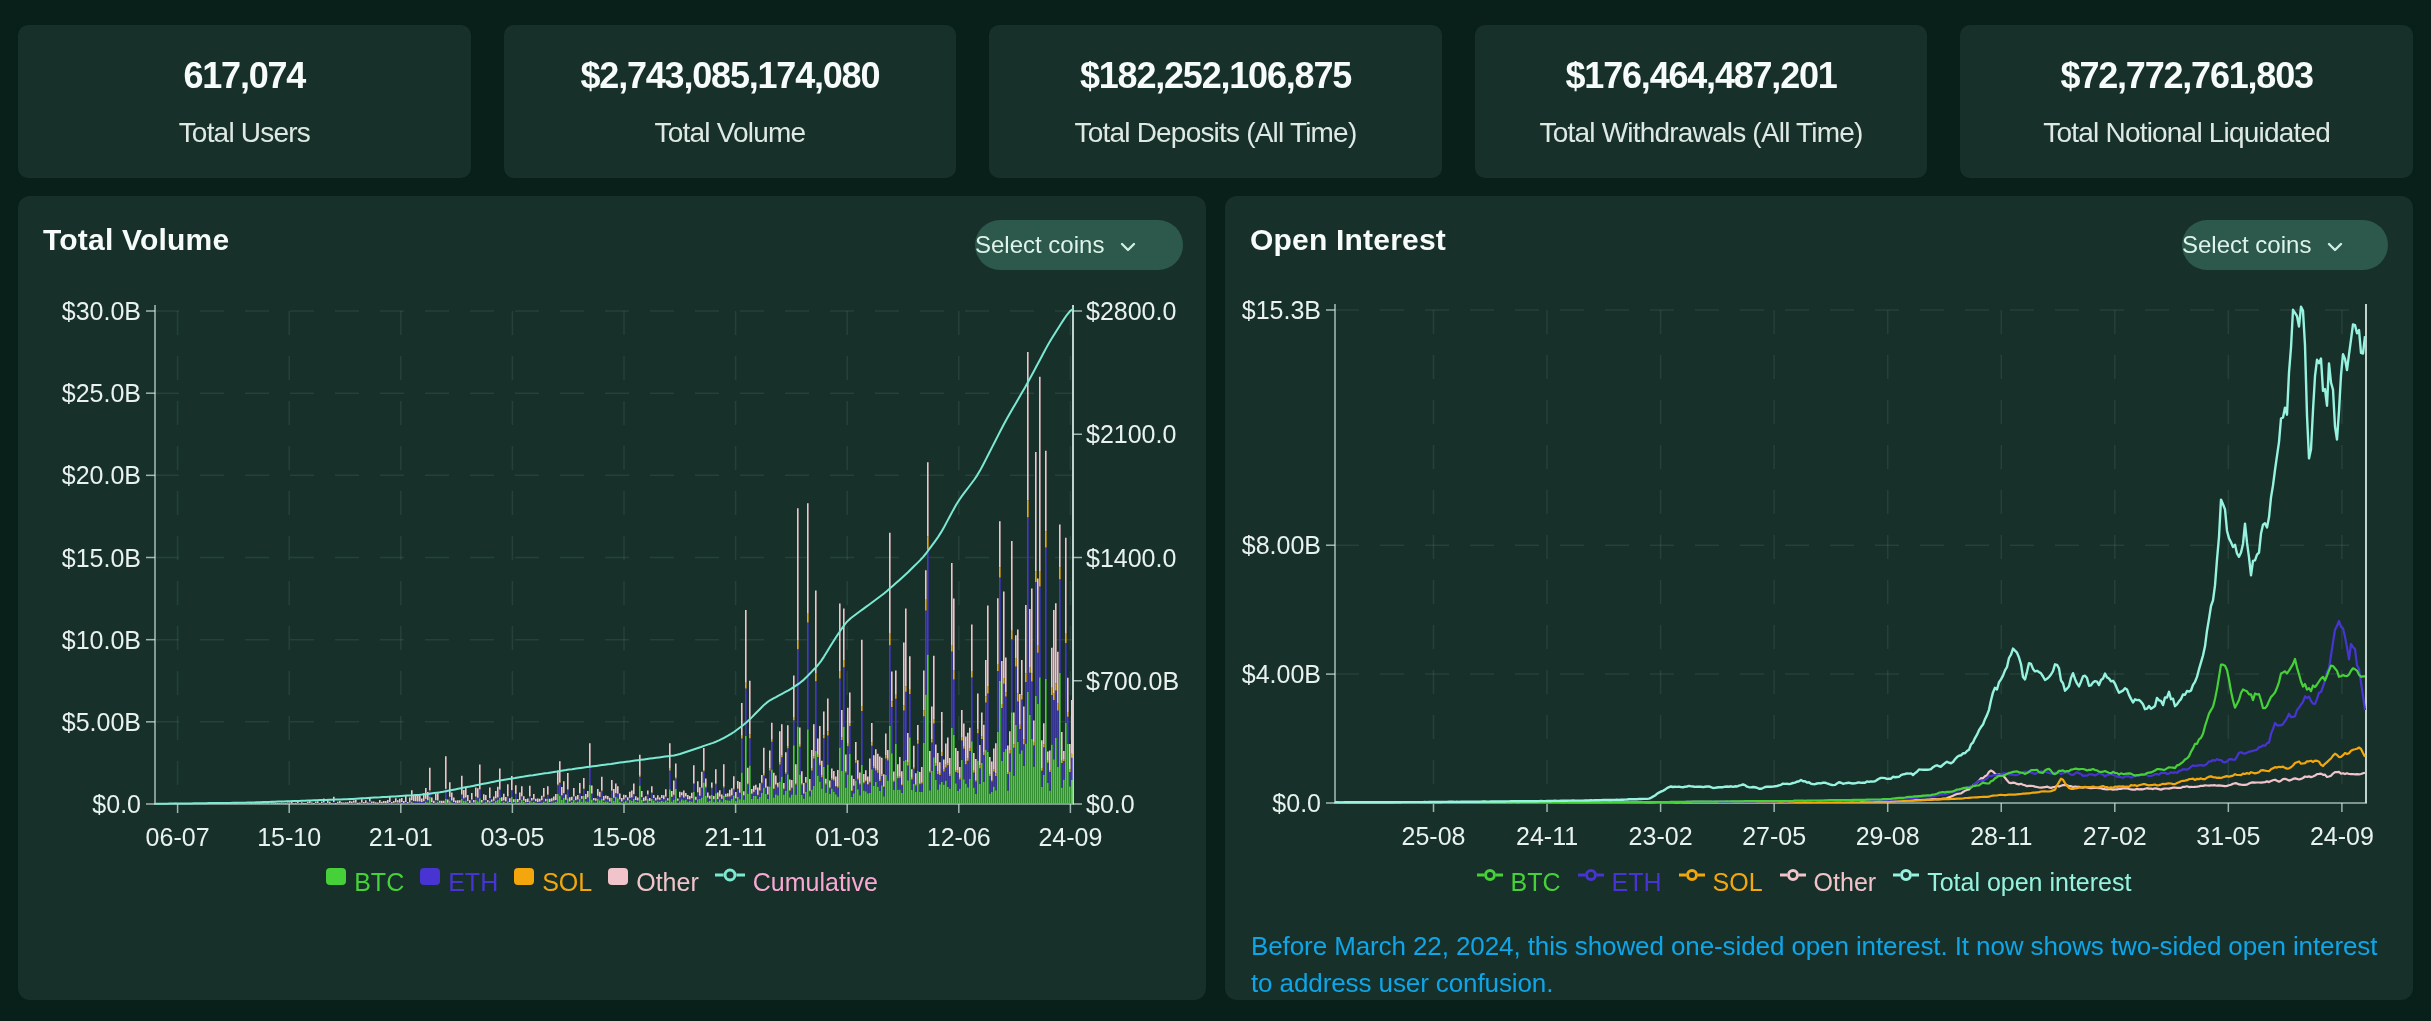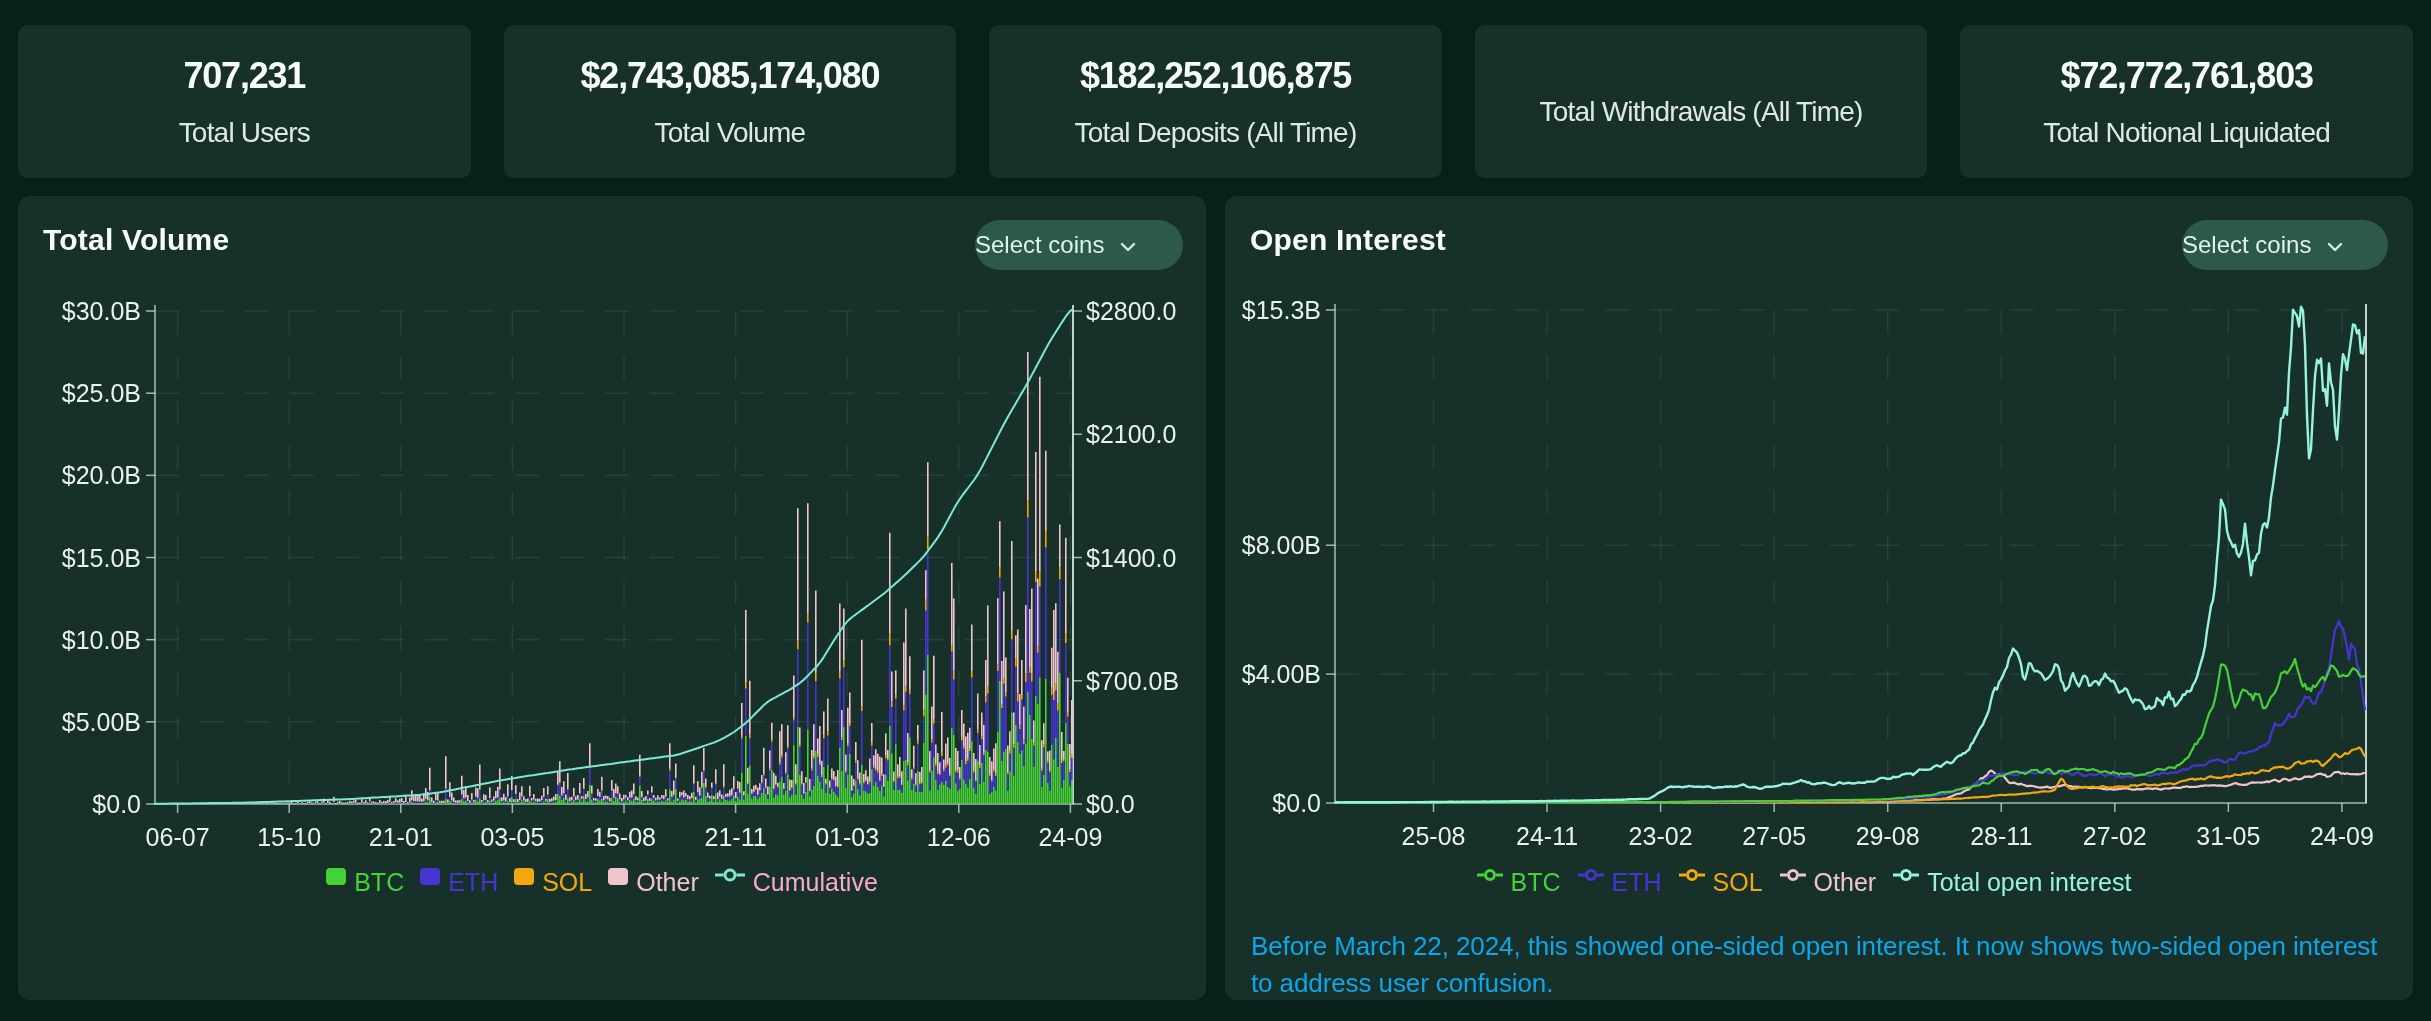--- a/index.html
+++ b/index.html
@@ -23,32 +23,33 @@
   justify-content:center; align-items:center; gap:16px; font-size:25px;
   transform:translateX(-10px); }
 .legend .it { display:flex; align-items:flex-start; gap:8px; }
 .sq { width:20px; height:17px; border-radius:4px; display:inline-block; }
 .note { position:absolute; left:26px; top:732px; white-space:nowrap; font-size:26px;
   line-height:37px; color:#0ea5e9; letter-spacing:-0.1px; }
 </style></head>
 <body>
 <div class="cards">
   <div class="card">
-      <div class="num">707,231</div>
+      <div class="num">617,074</div>
       <div class="lbl">Total Users</div>
     </div>
   <div class="card">
       <div class="num">$2,743,085,174,080</div>
       <div class="lbl">Total Volume</div>
     </div>
   <div class="card">
       <div class="num">$182,252,106,875</div>
       <div class="lbl">Total Deposits (All Time)</div>
     </div>
   <div class="card">
+      <div class="num">$176,464,487,201</div>
       <div class="lbl">Total Withdrawals (All Time)</div>
     </div>
   <div class="card">
       <div class="num">$72,772,761,803</div>
       <div class="lbl">Total Notional Liquidated</div>
     </div>
 </div>
 
 <div class="panel" style="left:18px;">
   <h2>Total Volume</h2>

